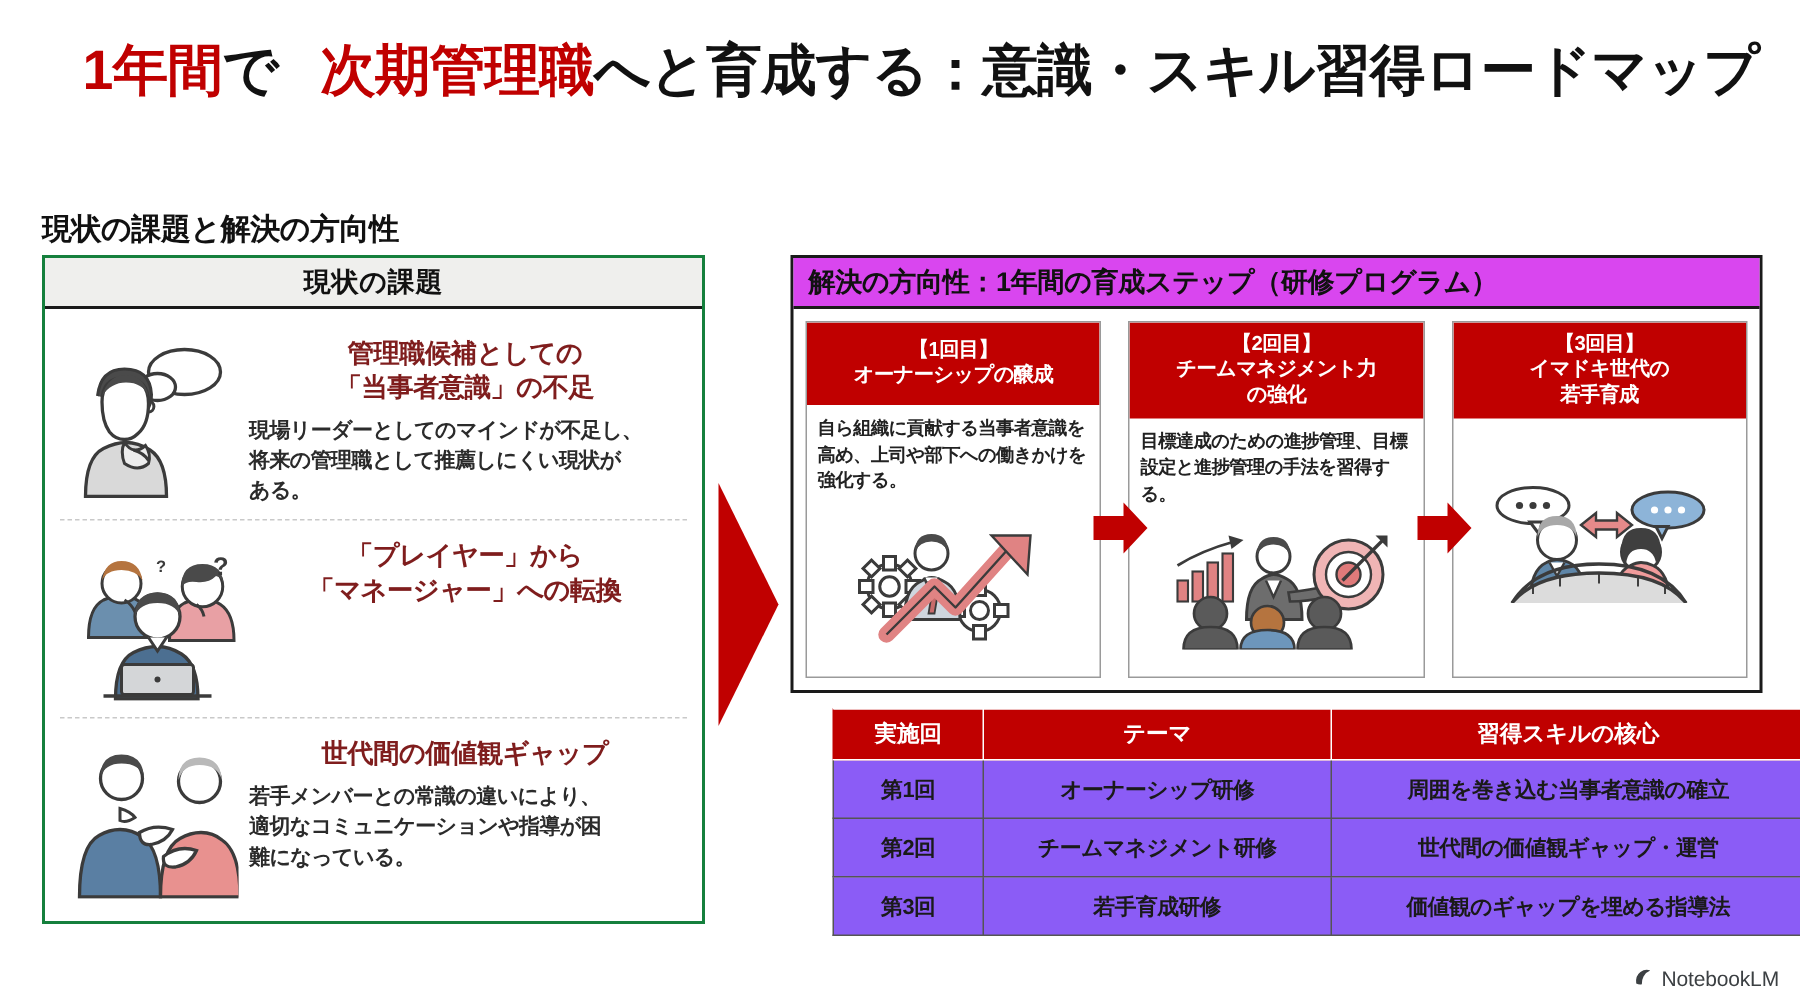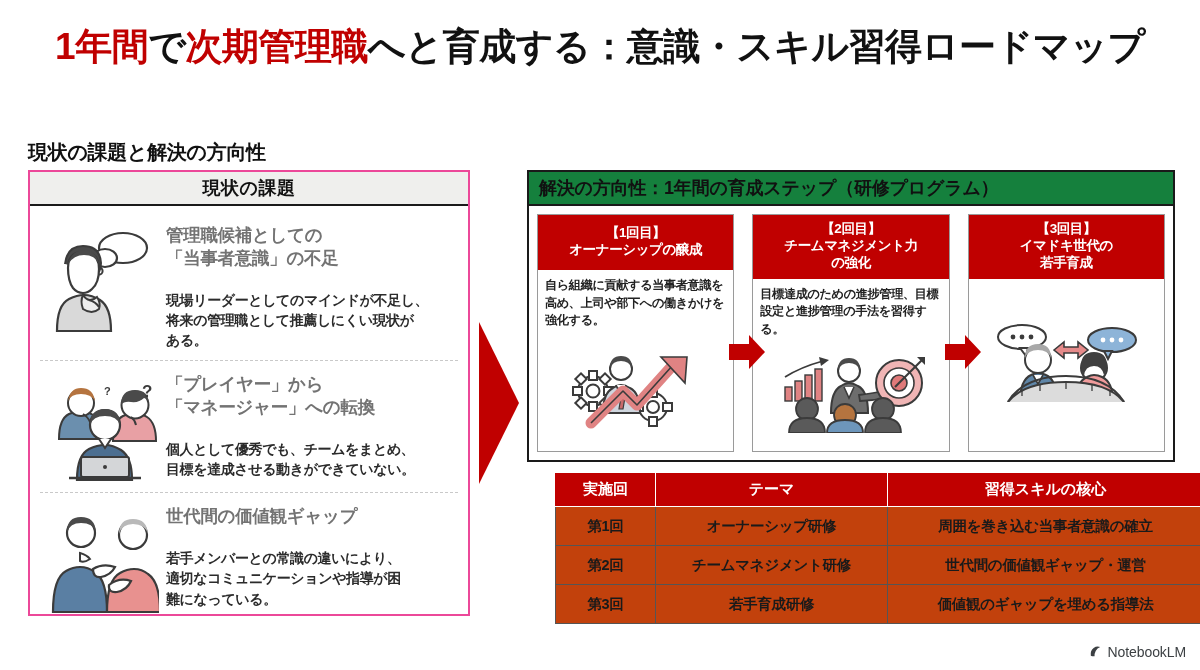--- a/index.html
+++ b/index.html
@@ -25,39 +25,39 @@
     left: 0; top: 26px;
     width: 1200px;
     text-align: center;
     font-size: 37px;
     font-weight: 700;
     letter-spacing: -0.5px;
     line-height: 1.15;
     color: #111111;
     white-space: nowrap;
   }
-  .title .red { color: #C00000; }
+  .title .red { color: #C00000; margin-left: 28px; }
 
   
   .section-label {
     position: absolute;
     left: 28px; top: 139px;
     font-size: 20px;
     font-weight: 700;
     color: #111111;
     letter-spacing: -0.3px;
   }
 
   
   .left-panel {
     position: absolute;
     left: 28px; top: 170px;
     width: 442px;
     height: 446px;
-    border: 2px solid #ec4899;
+    border: 2px solid #15803d;
     background: #ffffff;
   }
   .left-panel-head {
     height: 34px;
     background: #efefed;
     border-bottom: 2px solid #1a1a1a;
     display: flex;
     align-items: center;
     justify-content: center;
     font-size: 18px;
@@ -80,27 +80,28 @@
     flex: 0 0 118px;
     display: flex;
     align-items: center;
     justify-content: center;
     padding-top: 6px;
   }
   .issue-text { flex: 1; padding-left: 4px; padding-top: 2px; }
   .issue-title {
     font-size: 17.5px;
     font-weight: 700;
-    color: #737373;
+    color: #7f1d1d;
     line-height: 1.3;
     letter-spacing: -0.3px;
     white-space: pre-line;
+    text-align: center;
   }
   .issue-desc {
-    margin-top: 20px;
+    margin-top: 6px;
     font-size: 14px;
     font-weight: 700;
     color: #2b2b2b;
     line-height: 1.45;
     letter-spacing: -0.4px;
     white-space: pre-line;
   }
 
   
   .big-arrow {
@@ -113,21 +114,21 @@
   .right-panel {
     position: absolute;
     left: 527px; top: 170px;
     width: 648px;
     height: 292px;
     border: 2px solid #1a1a1a;
     background: #ffffff;
   }
   .right-panel-head {
     height: 34px;
-    background: #15803d;
+    background: #d946ef;
     border-bottom: 2px solid #1a1a1a;
     display: flex;
     align-items: center;
     padding-left: 10px;
     font-size: 18px;
     font-weight: 700;
     color: #111111;
     letter-spacing: -0.2px;
   }
   .steps {
@@ -205,21 +206,21 @@
   .schedule th:first-child { border-left: 1.5px solid #C00000; }
   .schedule th:last-child { border-right: 1.5px solid #C00000; }
   .schedule td {
     height: 39px;
     border: 1.5px solid #555555;
     text-align: center;
     font-size: 14.5px;
     font-weight: 700;
     color: #1a1a1a;
     letter-spacing: -0.3px;
-    background: #c2410c;
+    background: #8b5cf6;
   }
   .col-a { width: 100px; }
   .col-b { width: 232px; }
   .col-c { width: 316px; }
 
   
   .footer-logo {
     position: absolute;
     right: 14px; bottom: 8px;
     display: flex;
@@ -288,22 +289,20 @@
             <path d="M43 48 q0-16 15-16 q15 0 15 16 q-3-9-15-9 q-12 0-15 9z" fill="#4a4a4a"></path>
             <path d="M52 62 l6 9 l6-9" fill="#ffffff" stroke="#3b3b3b" stroke-width="2"></path>
             <rect x="34" y="80" width="48" height="20" rx="2" fill="#d4d6d8" stroke="#3b3b3b" stroke-width="2"></rect>
             <circle cx="58" cy="90" r="2" fill="#3b3b3b"></circle>
             <line x1="22" y1="101" x2="94" y2="101" stroke="#3b3b3b" stroke-width="2.4"></line>
           </svg>
         </div>
         <div class="issue-text">
           <div class="issue-title">「プレイヤー」から
 「マネージャー」への転換</div>
-          <div class="issue-desc">個人として優秀でも、チームをまとめ、
-目標を達成させる動きができていない。</div>
         </div>
       </div>
 
       <div class="issue-row">
         <div class="issue-art">
           <svg width="112" height="104" viewBox="0 0 112 104" aria-hidden="true">
             <path d="M6 103 q0-34 13-41 q7-4 14-4 q8 0 15 5 q12 8 12 40z" fill="#5a7fa3" stroke="#3b3b3b" stroke-width="2.2"></path>
             <circle cx="34" cy="24" r="14" fill="#ffffff" stroke="#3b3b3b" stroke-width="2.2"></circle>
             <path d="M20 23 q0-15 14-15 q14 0 15 15 q-3-9-15-9 q-11 0-14 9z" fill="#4a4a4a"></path>
             <path d="M33 44 q7 2 10 6 q-6 4-10 2z" fill="#ffffff" stroke="#3b3b3b" stroke-width="2"></path>

